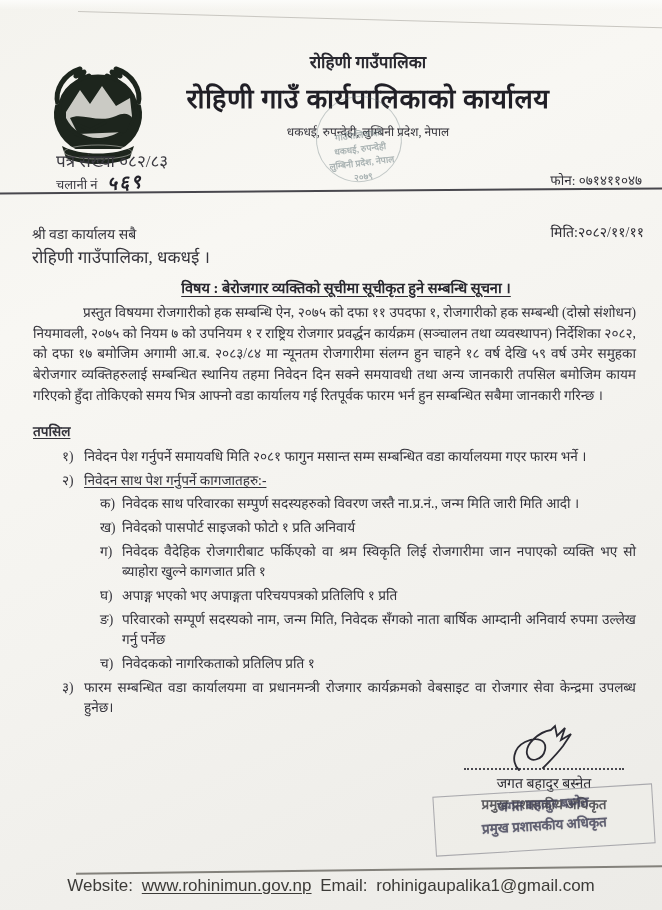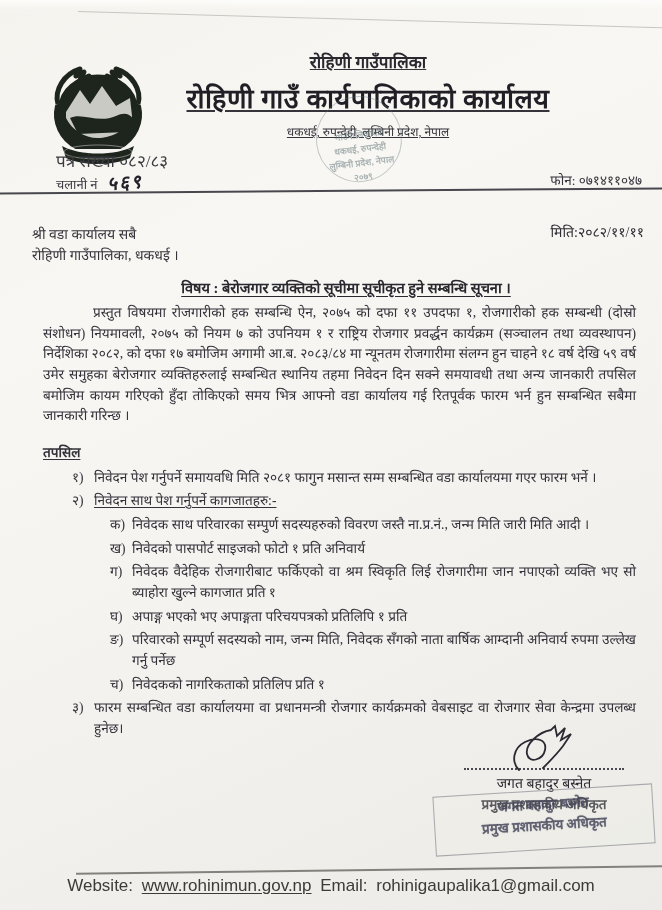--- a/index.html
+++ b/index.html
@@ -7,43 +7,43 @@
     position:relative;width:662px;height:910px;margin:0 auto;overflow:hidden;
     background:linear-gradient(155deg,#f4f3ee 0%,#f8f7f3 28%,#f4f3ef 55%,#efeeea 82%,#ecebe7 100%);
     font-family:"Liberation Serif","DejaVu Serif",serif;
     color:#35343b;
   }
   .scan-edge{position:absolute;left:78px;top:11px;width:600px;height:1px;background:#c8c6c0;transform:rotate(1.6deg);transform-origin:left top;}
   .scan-shade-top{position:absolute;left:0;top:0;right:0;height:10px;background:linear-gradient(#fcfcfa,rgba(252,252,250,0));}
 
   
   .emblem{position:absolute;left:46px;top:60px;width:104px;height:110px;}
-  .hdr-center{position:absolute;left:110px;right:36px;top:50px;text-align:center;text-decoration:underline;}
+  .hdr-center{position:absolute;left:110px;right:36px;top:50px;text-align:center;}
   .org-small{font-size:17px;font-weight:600;color:#2a2930;}
   .org-title{font-size:27px;font-weight:700;color:#201f26;margin-top:6px;letter-spacing:.5px;}
   .org-address{font-size:12px;margin-top:7px;color:#34333a;}
   .letterno{position:absolute;left:56px;top:149px;font-size:17px;color:#3a3940;}
   .chalani{position:absolute;left:56px;top:169px;font-size:13px;color:#3a3940;}
   .chalani-hand{display:inline-block;font-size:19px;font-weight:600;font-style:italic;transform:rotate(-4deg);margin-left:10px;color:#23222a;letter-spacing:2px;}
   .phone{position:absolute;right:20px;top:171px;font-size:13.5px;color:#34333a;}
   .hdr-rule{position:absolute;left:-4px;right:-4px;top:190px;height:2px;background:#48474d;transform:rotate(-0.45deg);}
 
   .hdr-stamp{position:absolute;left:296px;top:110px;width:130px;height:92px;opacity:.5;transform:rotate(-7deg);pointer-events:none;}
   .hdr-stamp .ring{position:absolute;left:22px;top:-14px;width:84px;height:84px;border:1.5px solid rgba(95,114,118,.7);border-radius:50%;}
   .hdr-stamp .sline{position:absolute;left:0;width:130px;text-align:center;font-size:9px;color:#5f7276;font-weight:600;}
 
   
   .date{position:absolute;right:18px;top:222px;font-size:14px;color:#2f2e35;}
   .addr1{position:absolute;left:32px;top:224px;font-size:14px;}
-  .addr2{position:absolute;left:32px;top:245px;font-size:14px;}
+  .addr2{position:absolute;left:32px;top:245px;font-size:17px;}
   .subject{position:absolute;left:80px;right:50px;top:277px;text-align:center;font-size:14.5px;font-weight:700;color:#29282f;
     text-decoration:underline;text-underline-offset:3px;}
 
   
-  .bodyflow{position:absolute;left:43px;right:26px;top:303px;font-size:13.6px;line-height:1.52;color:#33323a;}
+  .bodyflow{position:absolute;left:33px;right:26px;top:303px;font-size:13.6px;line-height:1.52;color:#33323a;}
   .para{text-align:justify;text-indent:50px;}
   .tapasil{display:inline-block;margin-top:16px;font-weight:600;text-decoration:underline;text-underline-offset:2px;}
   .list{margin-top:4px;}
   .item{display:flex;margin-left:29px;margin-top:3px;}
   .item .marker{flex:none;width:22px;}
   .item .itext{flex:1;text-align:justify;}
   .docs .item{margin-left:67px;}
   .u-head{text-decoration:underline;text-underline-offset:2px;font-weight:400;}
 
   

